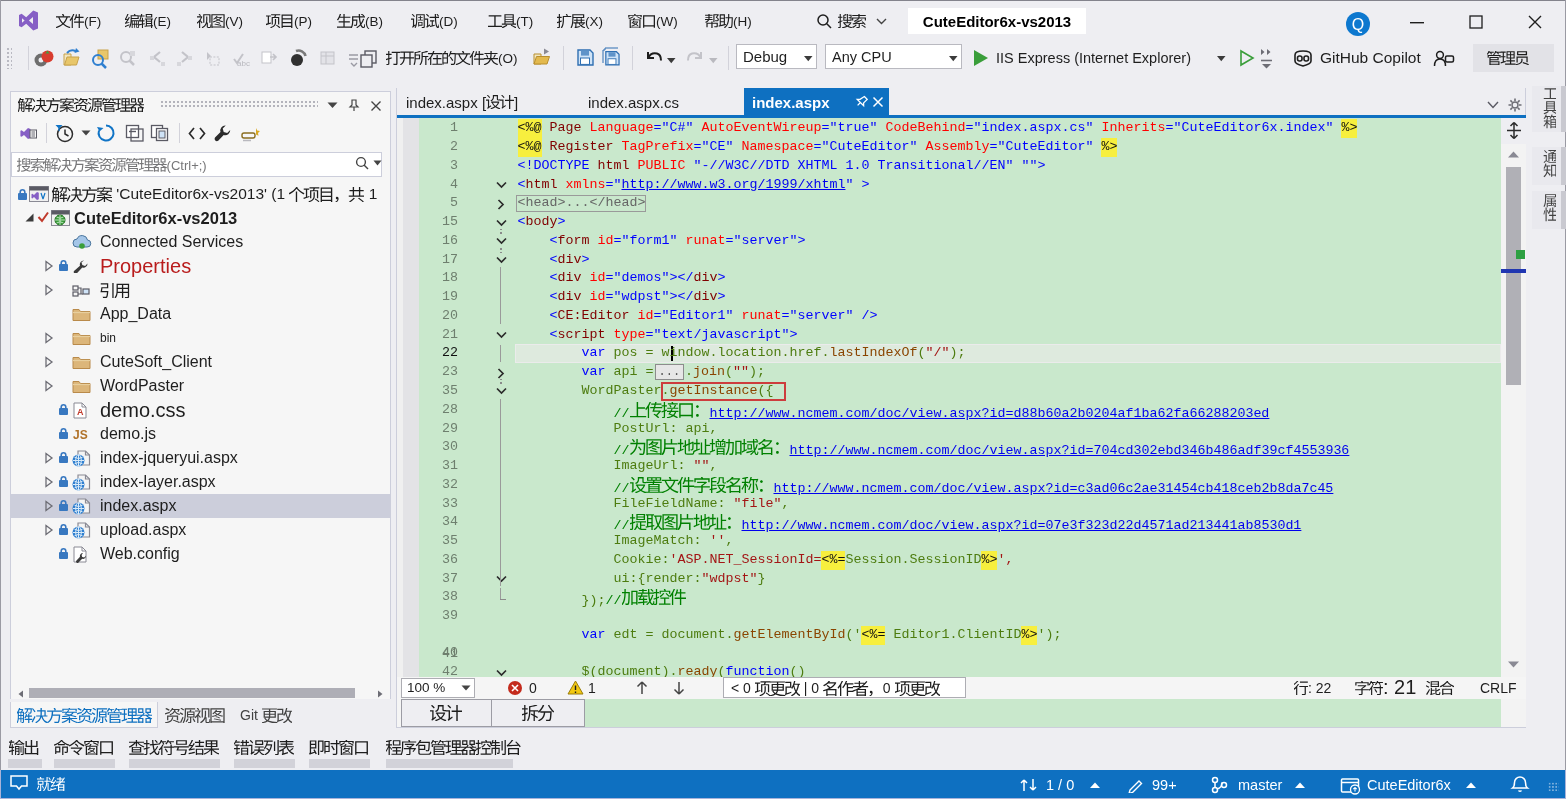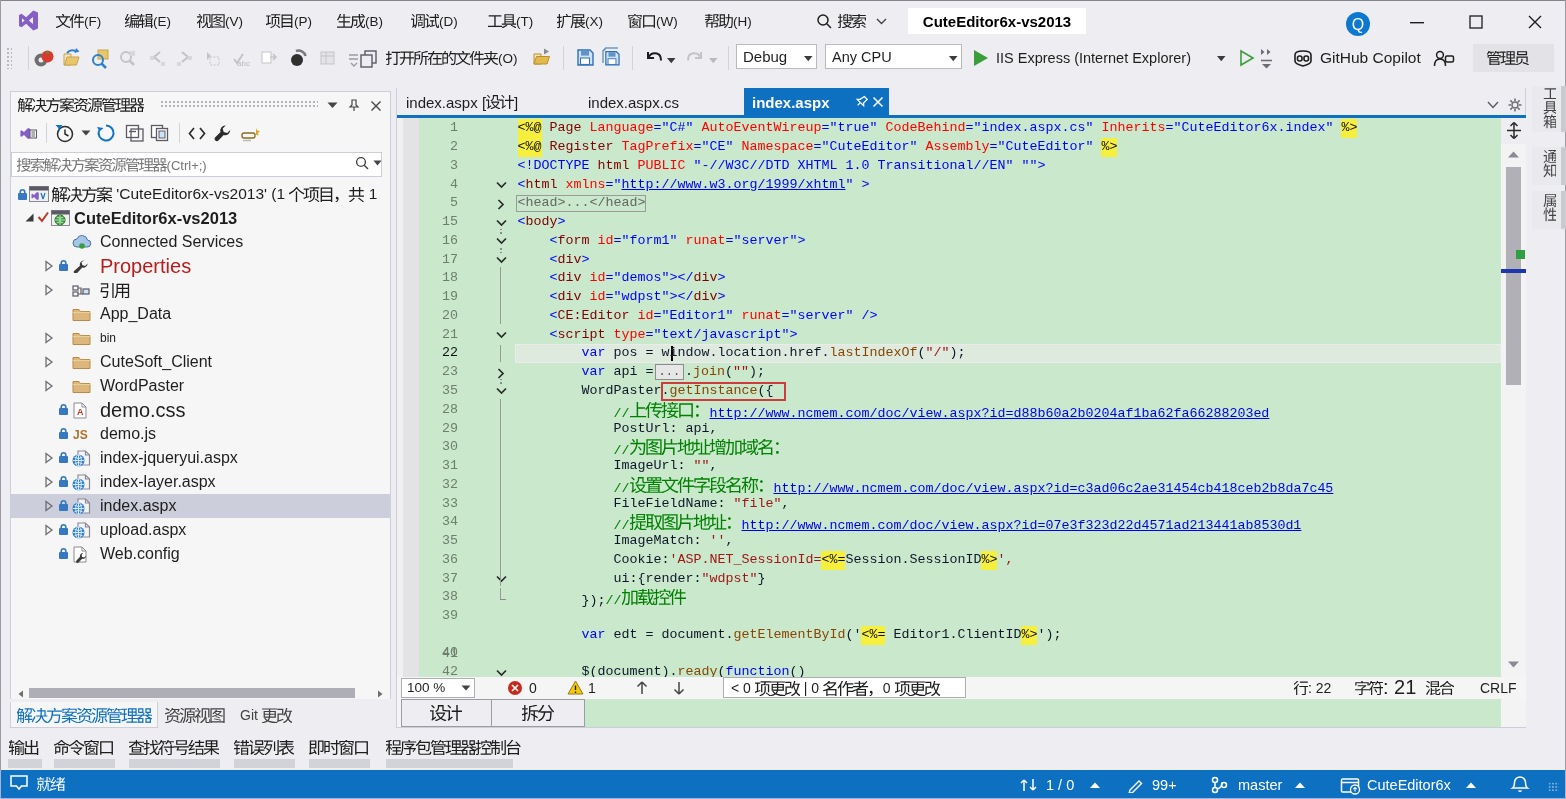--- a/index.html
+++ b/index.html
@@ -2,21 +2,21 @@
 <html><head><meta charset="utf-8"><style>
 *{margin:0;padding:0;box-sizing:border-box}
 html,body{width:1566px;height:799px;overflow:hidden}
 body{font-family:"Liberation Sans",sans-serif;background:#eeeef2;position:relative}
 .abs{position:absolute}
 .t{position:absolute;white-space:pre;display:flex;align-items:center}
 .ck{display:inline-block}
 
 .cl{position:absolute;font-family:"Liberation Mono",monospace;font-size:13.333px;line-height:18.76px;white-space:pre;display:flex;align-items:baseline}
 .cl span{display:inline-block}
-.cb{color:#0000ff}.cm{color:#800000}.cr{color:#ff0000}.cs{color:#a31515}.cc{color:#008000}.cf{color:#8a4500}.cx{color:#0f172a}
+.cb{color:#0000ff}.cm{color:#800000}.cr{color:#ff0000}.cs{color:#a31515}.cc{color:#008000}.cf{color:#8a4500}.cx{color:#4d7c0f}
 .chl{background:#f7ef3e;color:#111}
 .clnk{color:#0000ee;text-decoration:underline}
 .cbox{border:1px solid #8c8c8c;background:#e6e6e6;color:#555;padding:0 3px;line-height:14px;margin:0 1px;font-size:12px}
 .ln{position:absolute;width:60px;left:398px;text-align:right;color:#6e7f6e;font-family:"Liberation Mono",monospace;font-size:13.333px;line-height:18.76px}
 .lnc{position:absolute;width:60px;left:398px;text-align:right;color:#111;font-family:"Liberation Mono",monospace;font-size:13.333px;line-height:18.76px}
 </style></head><body>
 <svg style="position:absolute;width:0;height:0">
     <defs>
       <path id="g0" d="M427 825V43H51V-32H950V43H506V441H881V516H506V825Z"></path>
       <path id="g1" d="M266 836C210 684 116 534 18 437C31 420 52 381 60 363C94 398 128 440 160 485V-78H232V597C272 666 308 741 337 815ZM468 125C563 67 676 -23 731 -80L787 -24C760 3 721 35 677 68C754 151 838 246 899 317L846 350L834 345H513L549 464H954V535H569L602 654H908V724H621L647 825L573 835L545 724H348V654H526L493 535H291V464H472C451 393 429 327 411 275H769C725 225 671 164 619 109C587 131 554 152 523 171Z"></path>
@@ -578,21 +578,21 @@
       <use href="#g5" transform="translate(-1.12,14.78) scale(0.01824,-0.01824)"></use>
       <use href="#g6" transform="translate(14.88,14.78) scale(0.01824,-0.01824)"></use>
       <use href="#g7" transform="translate(30.88,14.78) scale(0.01824,-0.01824)"></use>
       <use href="#g8" transform="translate(46.88,14.78) scale(0.01824,-0.01824)"></use>
       <use href="#g9" transform="translate(62.88,14.78) scale(0.01824,-0.01824)"></use>
       <use href="#g10" transform="translate(78.88,14.78) scale(0.01824,-0.01824)"></use>
       <use href="#g11" transform="translate(94.88,14.78) scale(0.01824,-0.01824)"></use>
       <use href="#g12" transform="translate(110.88,14.78) scale(0.01824,-0.01824)"></use>
       <use href="#g13" transform="translate(126.88,14.78) scale(0.01824,-0.01824)"></use>
       <use href="#g4" transform="translate(142.88,14.78) scale(0.01824,-0.01824)"></use>
-    </svg></div>
+    </svg><span class="clnk">http://www.ncmem.com/doc/view.aspx?id=704cd302ebd346b486adf39cf4553936</span></div>
 <div class="cl" style="left:613.5px;top:457.0px"><span class="cx">ImageUrl: </span><span class="cs">""</span><span class="cx">,</span></div>
 <div class="cl" style="left:613.5px;top:475.7px"><span class="cc">//</span><svg class="ck" width="144.0" height="16.0" viewBox="0 0 144.0 16.0" fill="#008000" style="position:relative;top:1.2px">
       <use href="#g14" transform="translate(-1.12,14.78) scale(0.01824,-0.01824)"></use>
       <use href="#g15" transform="translate(14.88,14.78) scale(0.01824,-0.01824)"></use>
       <use href="#g16" transform="translate(30.88,14.78) scale(0.01824,-0.01824)"></use>
       <use href="#g17" transform="translate(46.88,14.78) scale(0.01824,-0.01824)"></use>
       <use href="#g18" transform="translate(62.88,14.78) scale(0.01824,-0.01824)"></use>
       <use href="#g19" transform="translate(78.88,14.78) scale(0.01824,-0.01824)"></use>
       <use href="#g13" transform="translate(94.88,14.78) scale(0.01824,-0.01824)"></use>
       <use href="#g20" transform="translate(110.88,14.78) scale(0.01824,-0.01824)"></use>

